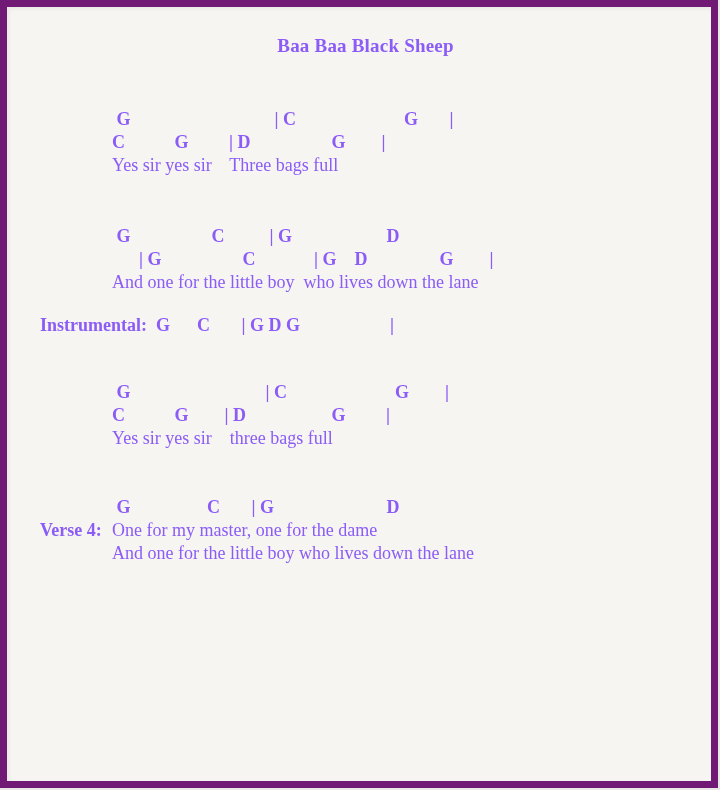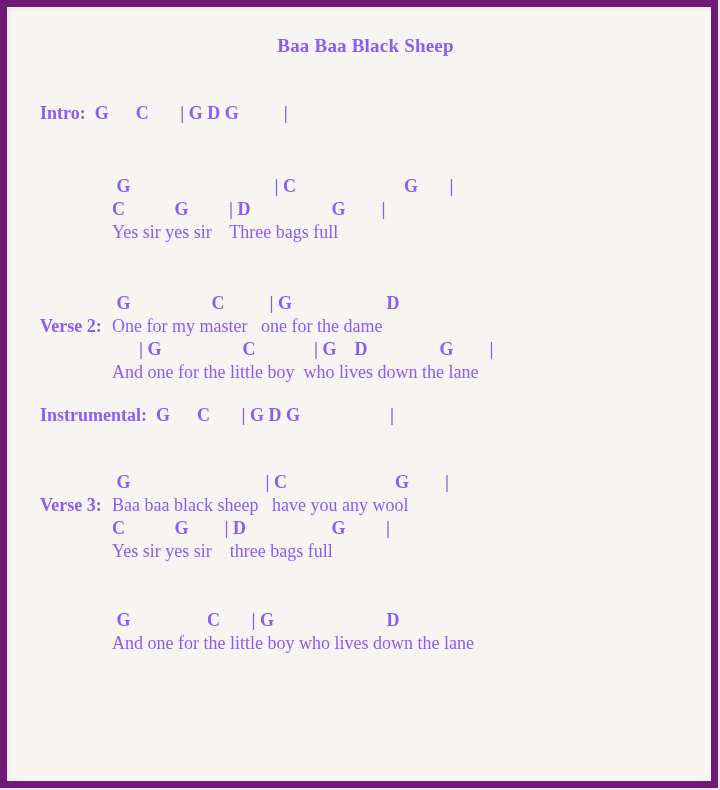--- a/index.html
+++ b/index.html
@@ -44,43 +44,41 @@
   .verse.v4 { margin-top:46px; }
 </style>
 </head>
 <body>
 
 <div class="page">
   <div class="content">
 
     <div class="song-title">Baa Baa Black Sheep</div>
 
-    <div class="line chords section-line intro-line"><span class="label">Intro:</span><span class="chords">  G      C       | G D G          |</span></div>
 
     <div class="verse v1">
       <div class="line chords indent"> G                                | C                        G       |</div>
       <div class="line chords indent">C           G         | D                  G        |</div>
       <div class="line indent">Yes sir yes sir    Three bags full</div>
     </div>
 
     <div class="verse v2">
       <div class="line chords indent"> G                  C          | G                     D</div>
-      <div class="line"><span class="label verse-label">Verse 2:</span><span>One for my master   one for the dame</span></div>
       <div class="line chords indent">      | G                  C             | G    D                G        |</div>
       <div class="line indent">And one for the little boy  who lives down the lane</div>
     </div>
 
     <div class="line chords section-line instrumental-line"><span class="label">Instrumental:</span><span class="chords">  G      C       | G D G                    |</span></div>
 
     <div class="verse v3">
       <div class="line chords indent"> G                              | C                        G        |</div>
-      <div class="line"><span class="label verse-label">Verse 3:</span><span>Baa baa black sheep   have you any wool</span></div>
       <div class="line chords indent">C           G        | D                   G         |</div>
       <div class="line indent">Yes sir yes sir    three bags full</div>
     </div>
 
     <div class="verse v4">
       <div class="line chords indent"> G                 C       | G                         D</div>
+      <div class="line"><span class="label verse-label">Verse 4:</span><span>One for my master, one for the dame</span></div>
       <div class="line indent">And one for the little boy who lives down the lane</div>
     </div>
 
   </div>
 </div>
 
 </body></html>

